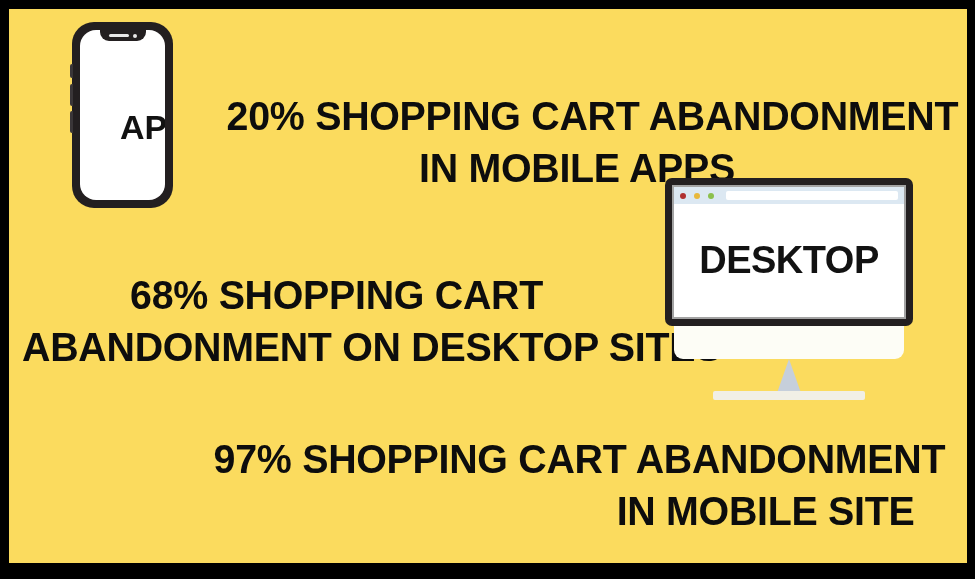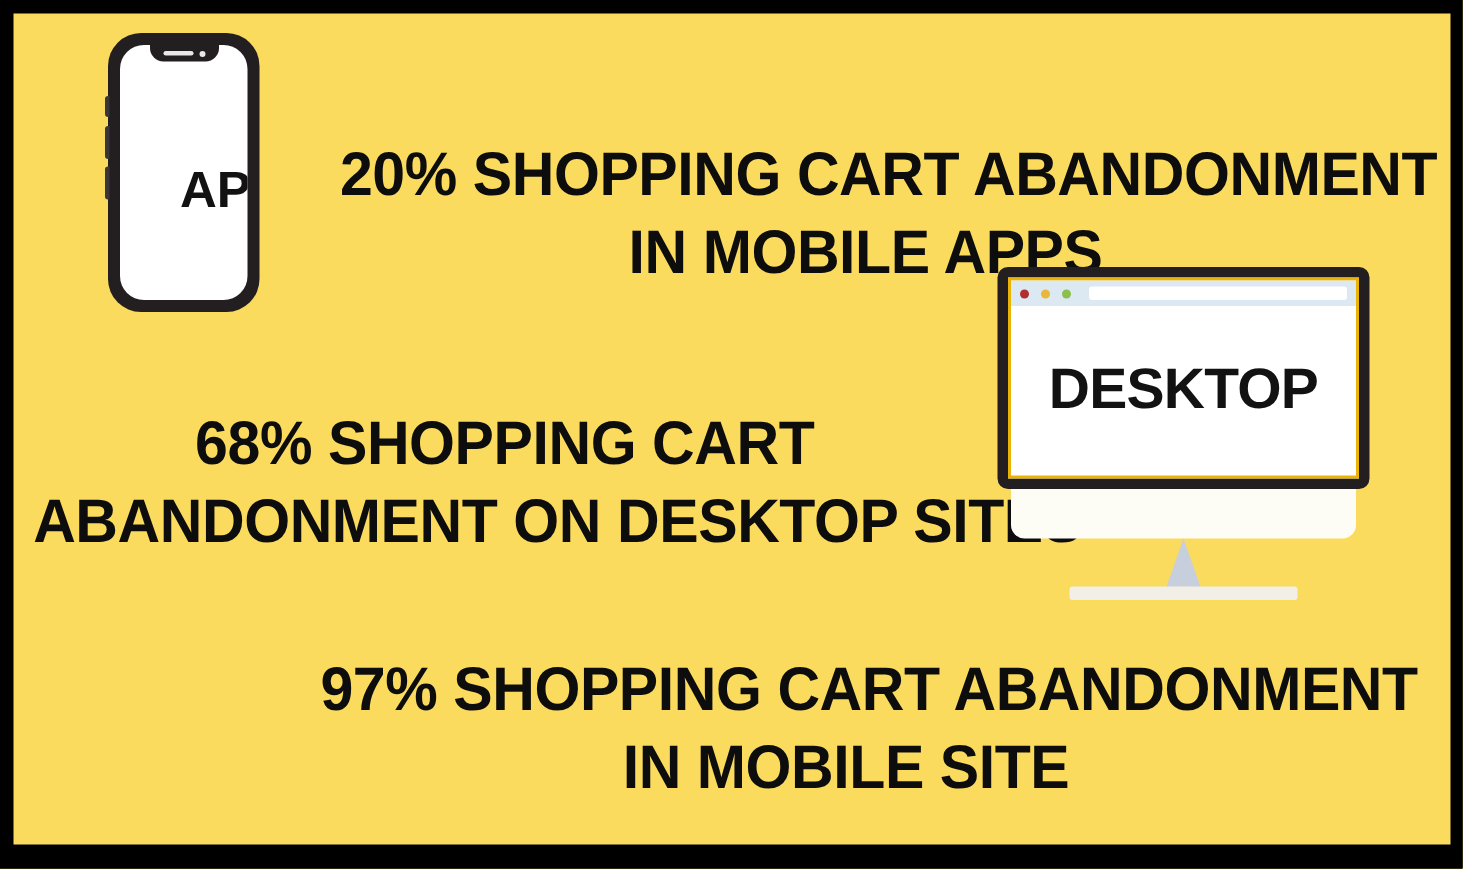--- a/index.html
+++ b/index.html
@@ -65,21 +65,21 @@
     white-space: nowrap;
     transform: scaleX(0.96);
   }
 
   
   #block-web-text {
     position: absolute;
     left: 190px;
     top: 424px;
     width: 730px;
-    text-align: center;
+    text-align: right;
   }
   #block-web-text .line {
     font-family: "Liberation Sans Narrow", "Liberation Sans", sans-serif;
     font-weight: bold;
     font-size: 41px;
     line-height: 52px;
     color: #0d0d0d;
     letter-spacing: -0.3px;
     white-space: nowrap;
     transform: scaleX(0.96);
@@ -163,21 +163,21 @@
     background: #231f20;
     border-radius: 7px;
     box-sizing: border-box;
     padding: 7px;
   }
   .mon-screen {
     position: relative;
     width: 100%;
     height: 100%;
     background: #ffffff;
-    border: 2px solid #eab308;
+    border: 2px solid #a3a3a3;
     box-sizing: border-box;
     overflow: hidden;
   }
   .mon-titlebar {
     position: absolute;
     left: 0;
     top: 0;
     width: 100%;
     height: 17px;
     background: #dce8f2;

